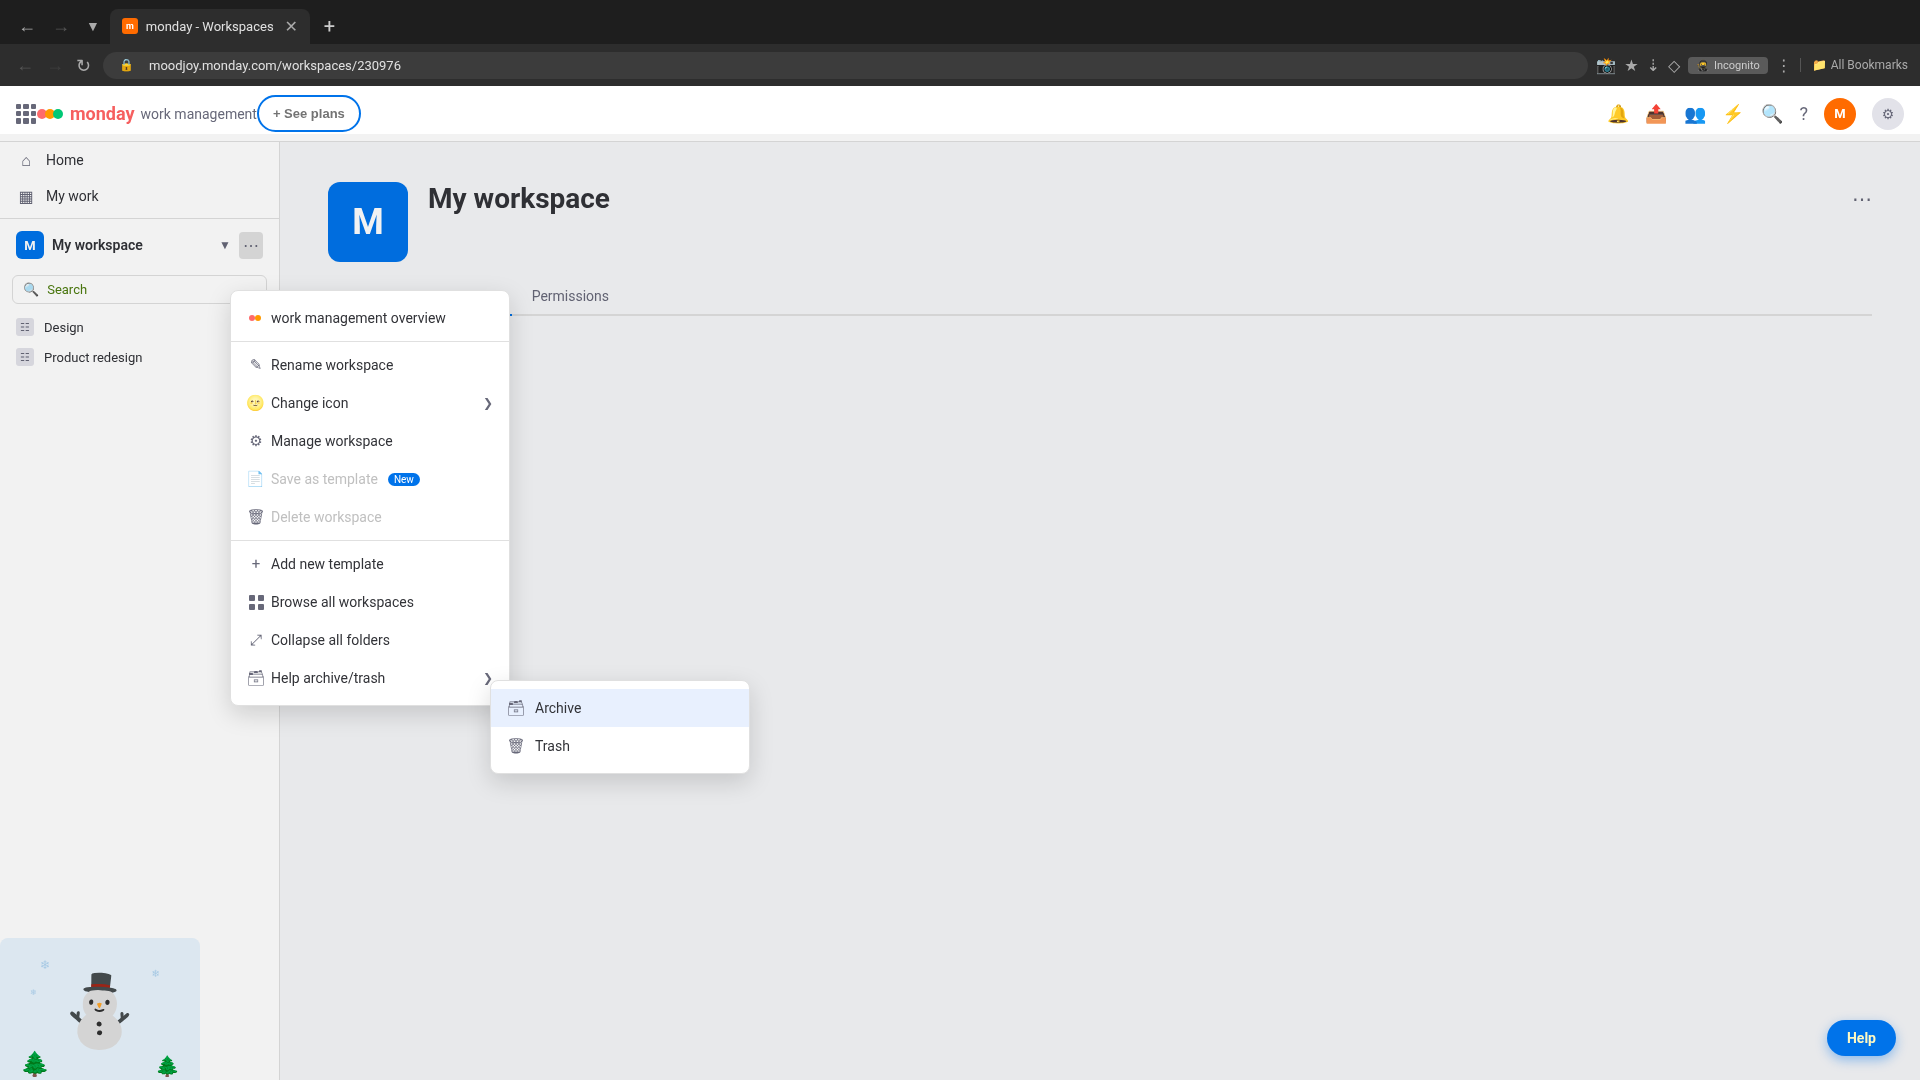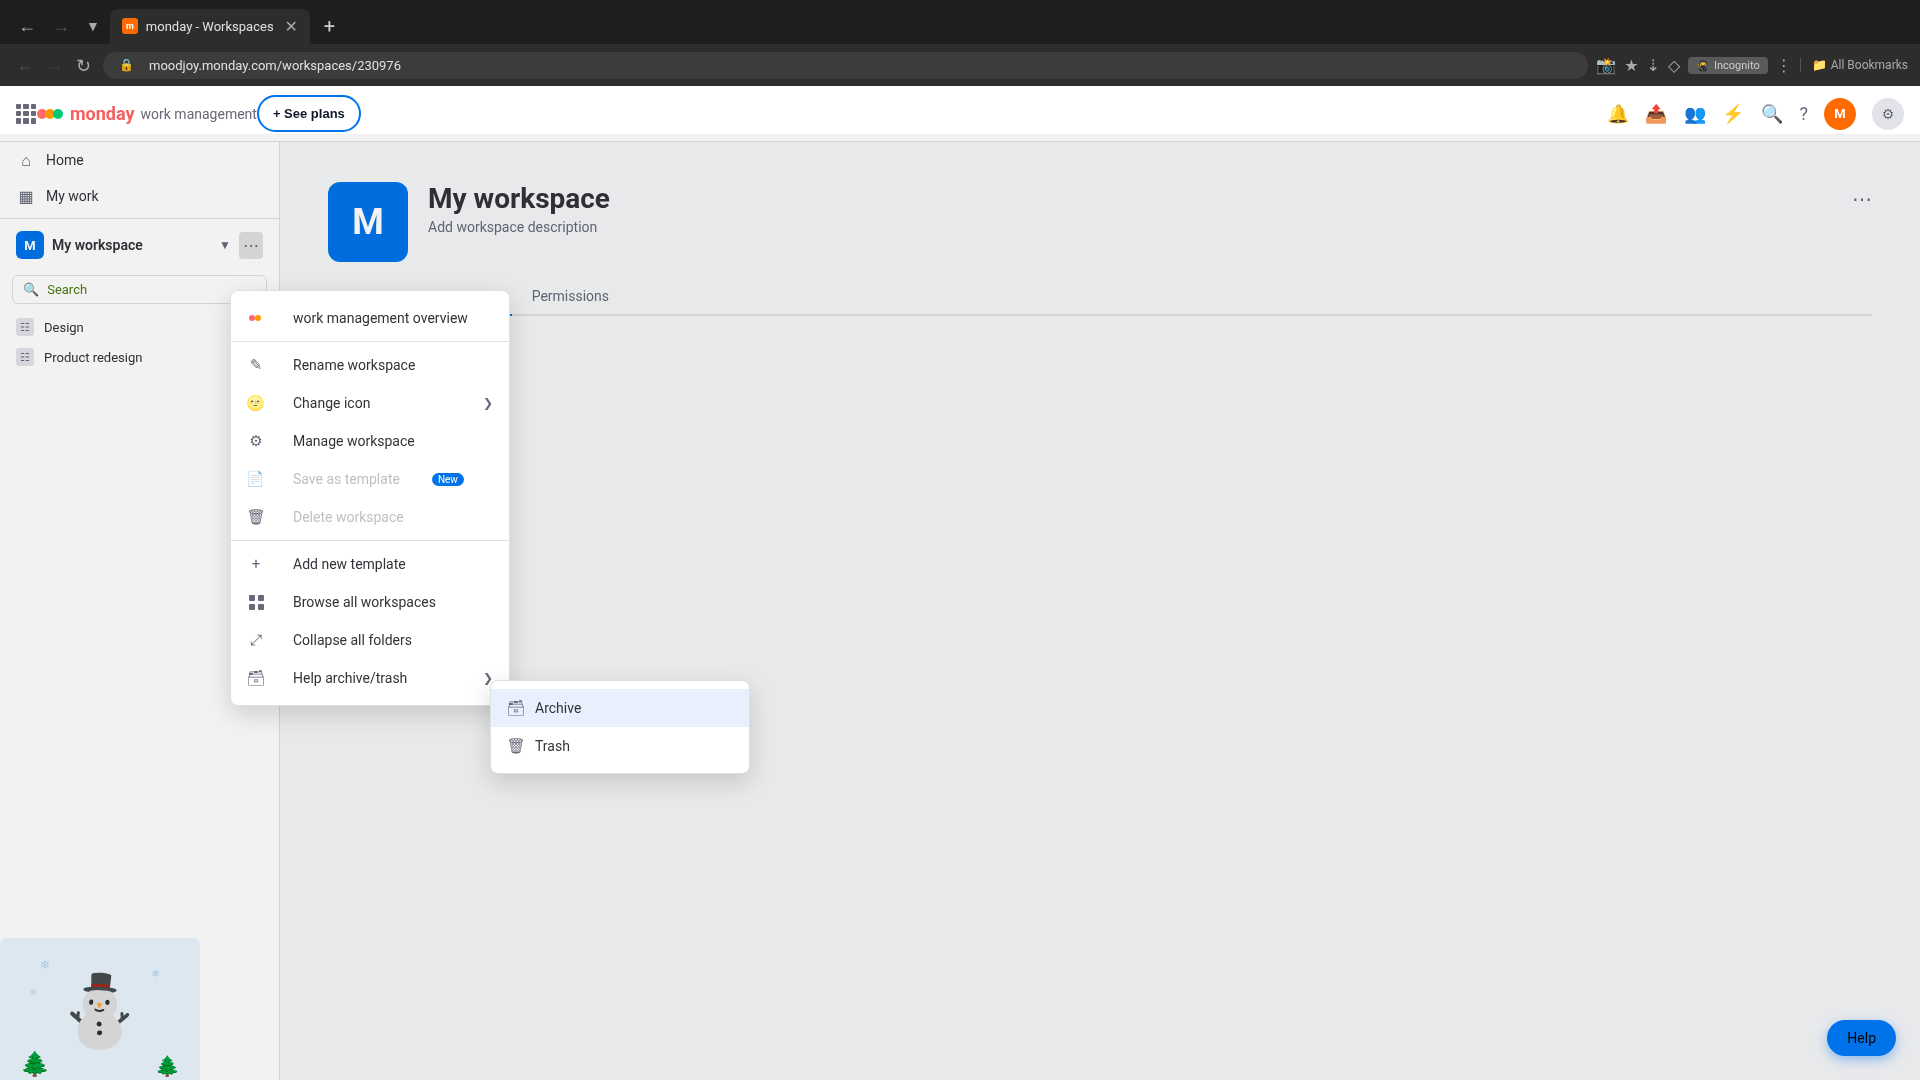--- a/index.html
+++ b/index.html
@@ -19,21 +19,21 @@
     .address-input { flex: 1; background: #3c3c3c; border: none; border-radius: 20px; padding: 6px 16px; color: #e0e0e0; font-size: 13px; display: flex; align-items: center; gap: 8px; }
     .addr-icons { display: flex; align-items: center; gap: 8px; color: #aaa; font-size: 16px; }
     .incognito-badge { background: #5a5a5a; color: #ccc; font-size: 11px; padding: 2px 8px; border-radius: 4px; display: flex; align-items: center; gap: 4px; }
 
     
     .app-header { display: flex; align-items: center; padding: 0 16px; height: 56px; background: #fff; border-bottom: 1px solid #e0e0e0; gap: 0; }
     .apps-grid { display: grid; grid-template-columns: 1fr 1fr 1fr; gap: 2px; width: 20px; height: 20px; cursor: pointer; }
     .apps-grid span { background: #676879; border-radius: 1px; display: block; }
     .logo { display: flex; align-items: center; gap: 6px; color: #f65f5f; font-weight: bold; font-size: 18px; }
     .logo-icon { width: 28px; height: 28px; }
-    .see-plans-btn { background: none; border: 2px solid #0073ea; color: #0f172a; border-radius: 20px; padding: 9px 14px; font-size: 13px; font-weight: 600; cursor: pointer; display: flex; align-items: center; gap: 4px; }
+    .see-plans-btn { background: none; border: 2px solid #0073ea; color: #737373; border-radius: 20px; padding: 9px 14px; font-size: 13px; font-weight: 600; cursor: pointer; display: flex; align-items: center; gap: 4px; }
     .header-spacer { flex: 1; }
     .header-icons { display: flex; align-items: center; gap: 16px; color: #676879; font-size: 18px; }
     .header-icon { cursor: pointer; position: relative; }
     .avatar-circle { width: 32px; height: 32px; border-radius: 50%; background: #ff6b00; color: white; display: flex; align-items: center; justify-content: center; font-size: 13px; font-weight: bold; cursor: pointer; }
     .settings-circle { width: 32px; height: 32px; border-radius: 50%; background: #e2e2e9; color: #676879; display: flex; align-items: center; justify-content: center; font-size: 14px; cursor: pointer; }
 
     
     .main-layout { display: flex; height: calc(1080px - 56px - 78px); }
 
     
@@ -47,21 +47,21 @@
     .workspace-more { color: #676879; font-size: 16px; cursor: pointer; padding: 4px; border-radius: 4px; background: #e0e0e0; }
     .search-box { margin: 8px 12px; border: 1px solid #e0e0e0; border-radius: 6px; padding: 6px 10px; display: flex; align-items: center; gap: 8px; color: #676879; font-size: 13px; cursor: text; }
     .sidebar-item { display: flex; align-items: center; gap: 10px; padding: 6px 16px; color: #323338; font-size: 13px; cursor: pointer; }
     .sidebar-item-icon { width: 18px; height: 18px; border-radius: 3px; background: #e2e2e9; display: flex; align-items: center; justify-content: center; font-size: 11px; color: #676879; }
 
     
     .snowman { position: absolute; bottom: 0; left: 0; width: 200px; height: 150px; background: #e8f4fd; border-radius: 8px; overflow: hidden; display: flex; align-items: flex-end; justify-content: center; padding-bottom: 4px; }
 
     
     .context-menu { position: absolute; top: 290px; left: 230px; width: 280px; background: #fff; border-radius: 8px; box-shadow: 0 8px 24px rgba(0,0,0,0.15); z-index: 100; padding: 8px 0; border: 1px solid #e0e0e0; }
-    .menu-item { display: flex; align-items: center; gap: 28px; padding: 10px 16px; color: #323338; font-size: 14px; cursor: pointer; }
+    .menu-item { display: flex; align-items: center; gap: 6px; padding: 10px 16px; color: #323338; font-size: 14px; cursor: pointer; }
     .menu-item.disabled { color: #c0c0c0; cursor: default; }
     .menu-item .menu-icon { width: 18px; height: 18px; display: flex; align-items: center; justify-content: center; color: #676879; font-size: 15px; }
     .menu-item .menu-badge { background: #0073ea; color: white; font-size: 10px; padding: 1px 6px; border-radius: 10px; margin-left: 4px; }
     .menu-item .chevron-right { margin-left: auto; color: #676879; font-size: 12px; }
     .menu-divider { height: 1px; background: #e0e0e0; margin: 4px 0; }
 
     
     .submenu { position: absolute; top: 680px; left: 490px; width: 260px; background: #fff; border-radius: 8px; box-shadow: 0 8px 24px rgba(0,0,0,0.15); z-index: 101; padding: 8px 0; border: 1px solid #e0e0e0; }
     .submenu-item { display: flex; align-items: center; gap: 10px; padding: 10px 16px; color: #323338; font-size: 14px; cursor: pointer; }
     .submenu-item.active { background: #e8f0fe; }
@@ -206,21 +206,20 @@
     <div style="position:absolute;top:0;left:0;right:0;bottom:0;background:#f5f6f8;z-index:1;"></div>
 
     <div style="position:absolute;top:0;left:0;right:0;padding:40px 48px;z-index:2;">
       <div style="display:flex;align-items:flex-start;margin-bottom:16px;">
         <div style="width:80px;height:80px;background:#0073ea;border-radius:12px;display:flex;align-items:center;justify-content:center;color:white;font-size:36px;font-weight:bold;margin-right:20px;">M</div>
         <div style="flex:1;">
           <div style="display:flex;align-items:center;justify-content:space-between;">
             <h1 style="font-size:28px;font-weight:700;color:#323338;">My workspace</h1>
             <span style="font-size:20px;color:#676879;cursor:pointer;">⋯</span>
           </div>
-          <p style="color:#676879;font-size:14px;margin-top:4px;">Add workspace description</p>
         </div>
       </div>
 
       <div style="display:flex;border-bottom:2px solid #e0e0e0;">
         <div class="tab-item">Boards</div>
         <div class="tab-item active">Members</div>
         <div class="tab-item">Permissions</div>
       </div>
 
       <div style="margin-top:80px;color:#323338;font-size:14px;">
@@ -308,13 +307,13 @@
   <div class="submenu-item active">
     <span class="submenu-icon">🗃</span>
     <span>Archive</span>
   </div>
   <div class="submenu-item">
     <span class="submenu-icon">🗑</span>
     <span>Trash</span>
   </div>
 </div>
 
-<div style="position:fixed;bottom:24px;right:24px;background:#0073ea;color:#000000;padding:10px 20px;border-radius:20px;font-size:14px;font-weight:400;cursor:pointer;z-index:200;box-shadow:0 4px 12px rgba(0,115,234,0.4);">Help</div>
+<div style="position:fixed;bottom:24px;right:24px;background:#0073ea;color:#fef9c3;padding:10px 20px;border-radius:20px;font-size:14px;font-weight:700;cursor:pointer;z-index:200;box-shadow:0 4px 12px rgba(0,115,234,0.4);">Help</div>
 
 </body></html>

